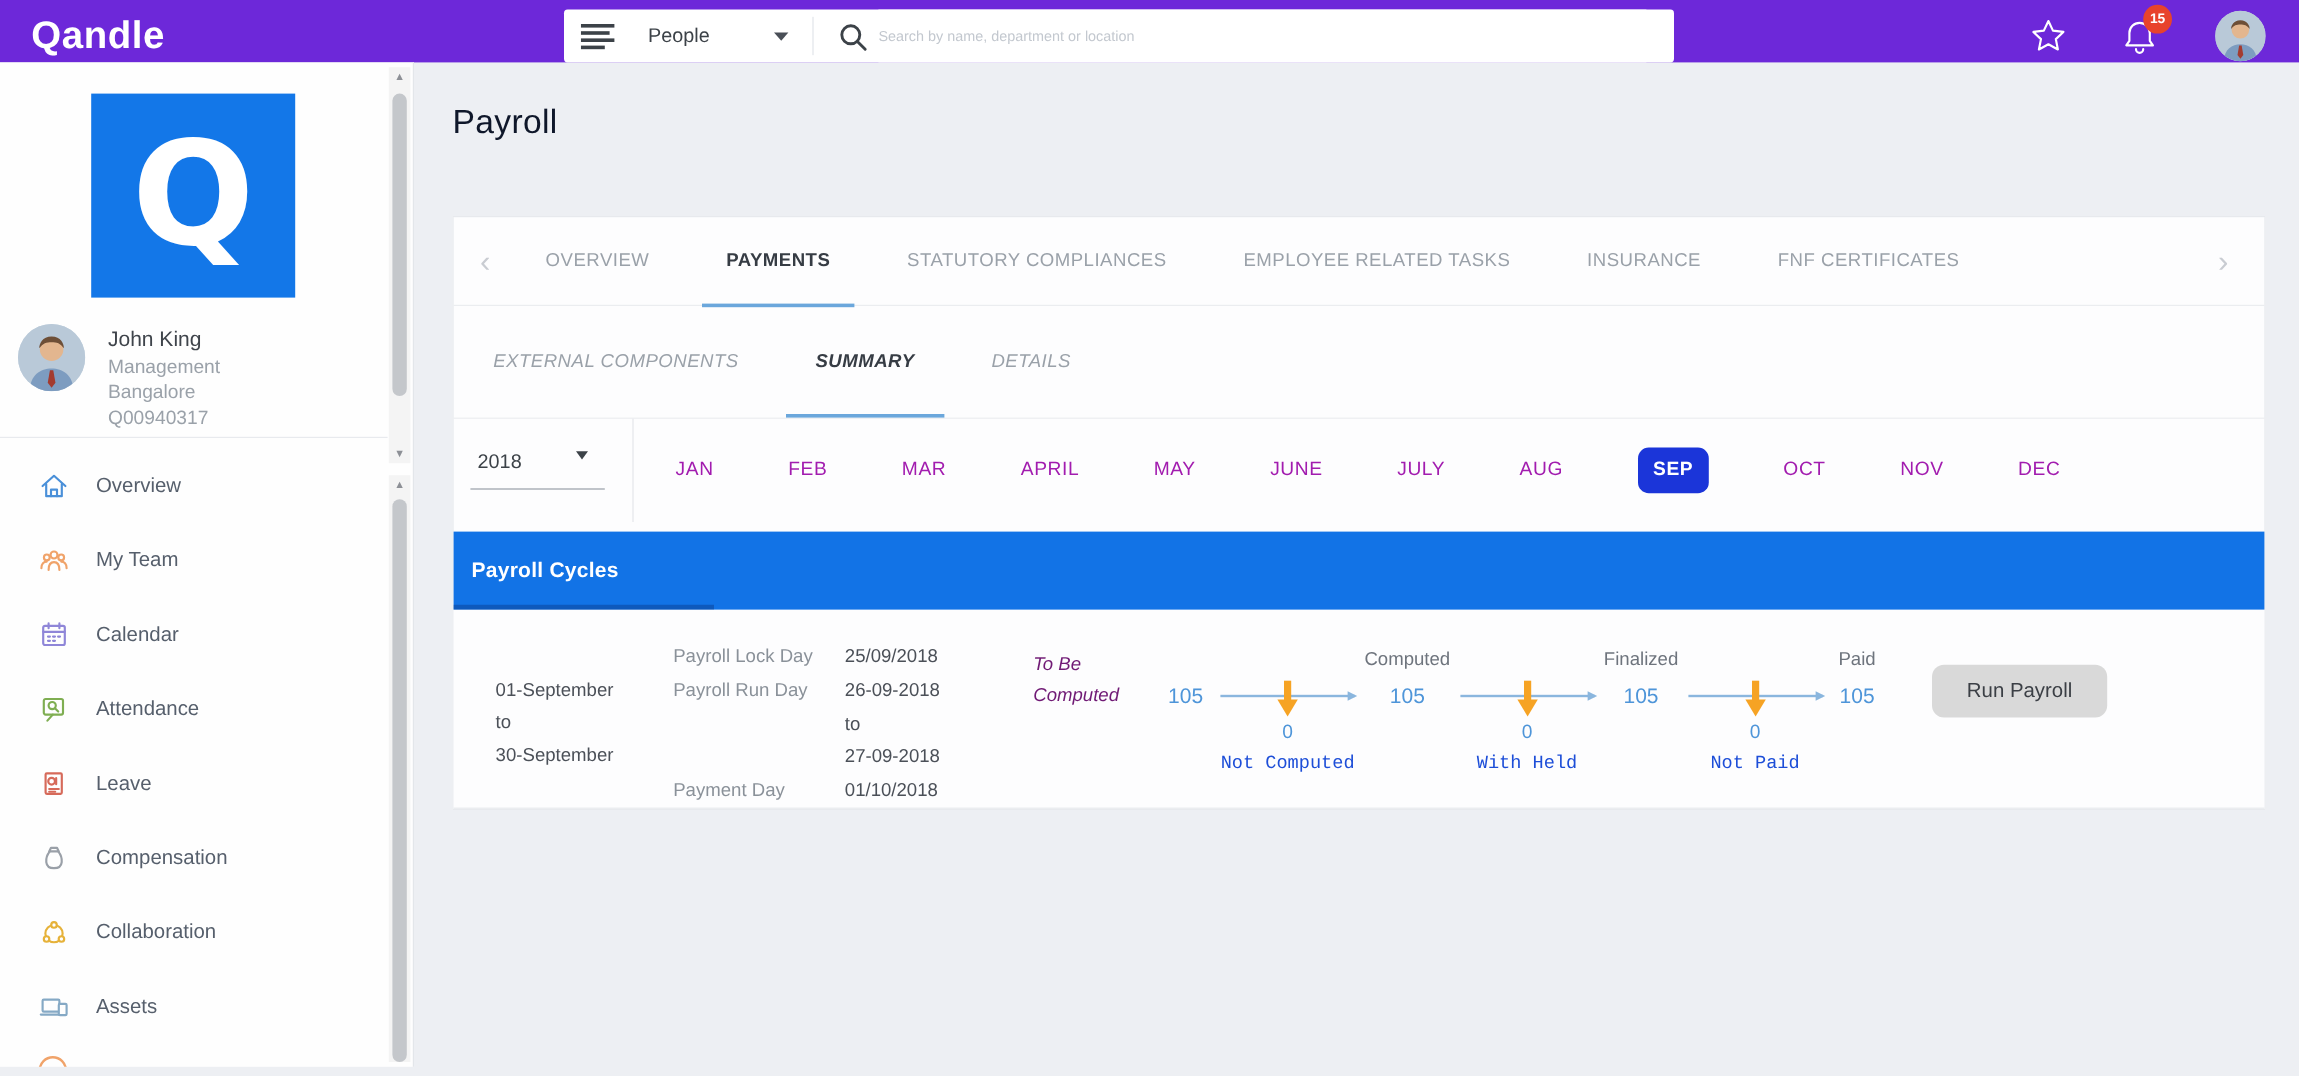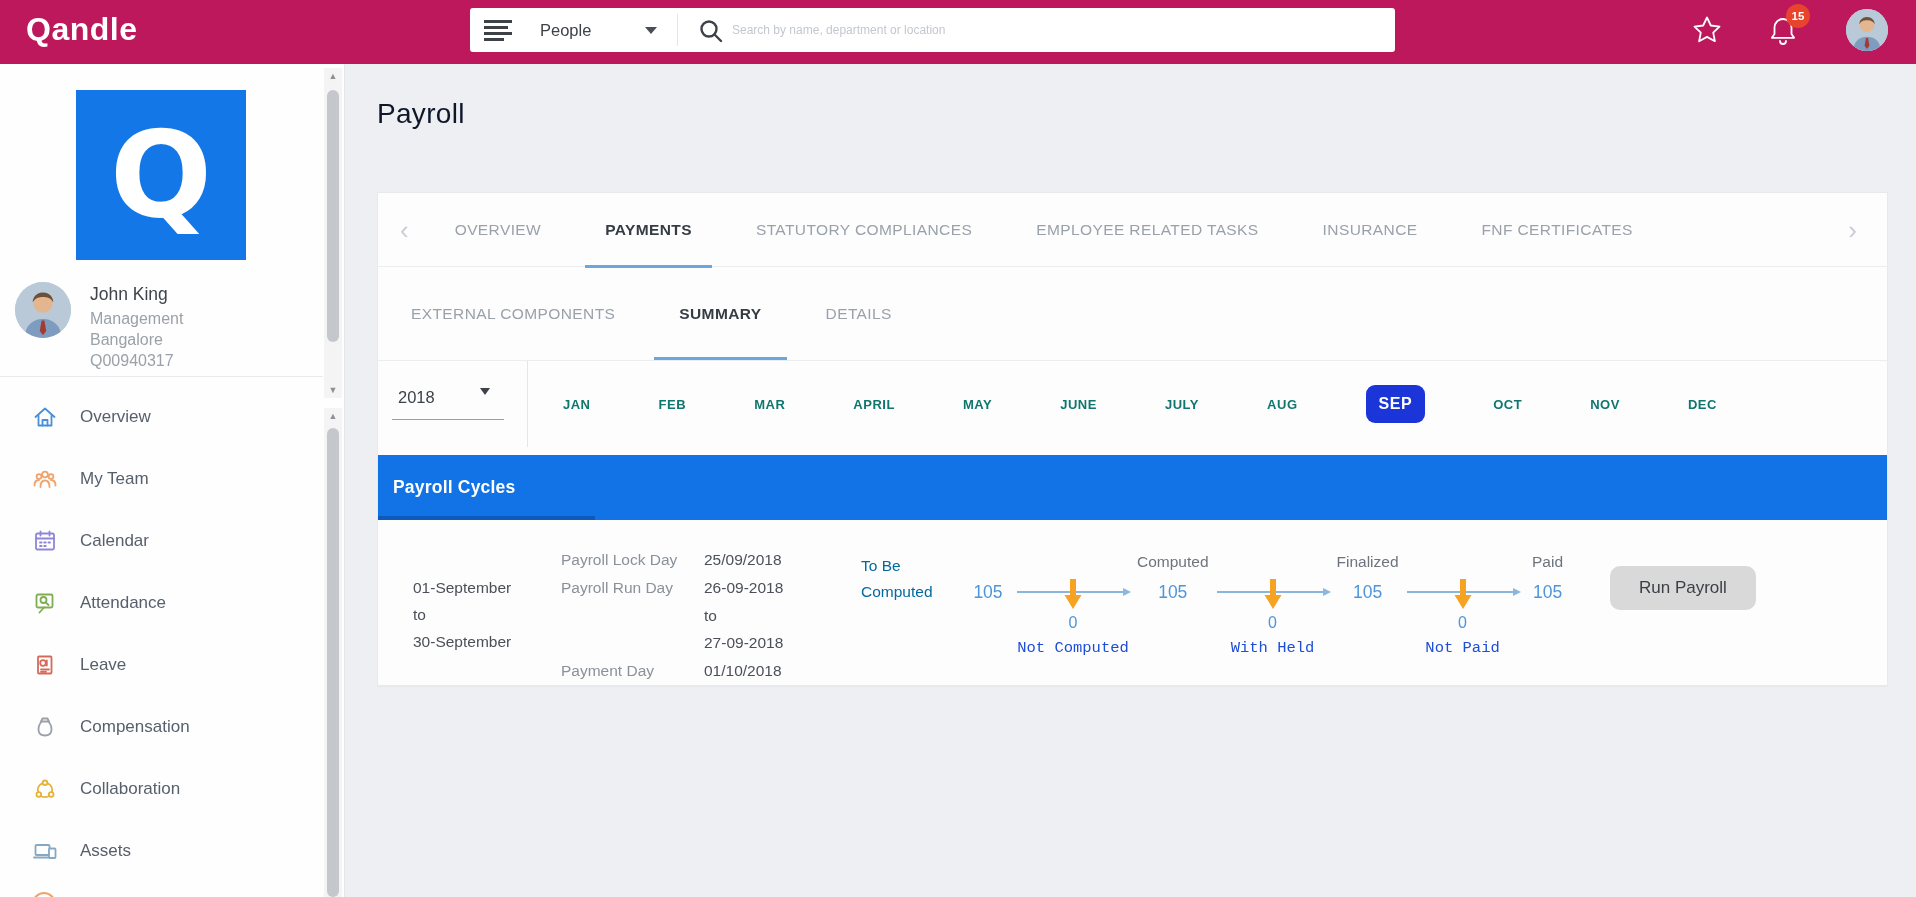--- a/index.html
+++ b/index.html
@@ -1,20 +1,20 @@
 <!DOCTYPE html>
 <html><head>
 <meta charset="utf-8">
 <style>
   * { margin:0; padding:0; box-sizing:border-box; }
   html,body { width:1916px; height:897px; overflow:hidden;
     font-family:"Liberation Sans","DejaVu Sans",sans-serif; background:#edeff3; }
 
   
-  .topbar { position:relative; height:64px; background:#be185d; }
+  .topbar { position:relative; height:52px; background:#6d28d9; }
   .brand { position:absolute; left:26px; top:11px; font-size:32px; font-weight:bold;
     color:#fff; letter-spacing:.5px; }
   .searchbox { position:absolute; left:470px; top:8px; width:925px; height:44px;
     background:#fff; border-radius:3px; display:flex; align-items:center; }
   .ham { position:absolute; left:14px; top:12px; }
   .module { position:absolute; left:70px; top:0; height:44px; display:flex; align-items:center;
     font-size:16.5px; color:#3c4248; cursor:pointer; }
   .caret { position:absolute; left:175px; top:19px; width:0; height:0;
     border-left:6px solid transparent; border-right:6px solid transparent; border-top:7px solid #4a4f57; }
   .vdiv { position:absolute; left:207px; top:6px; width:1px; height:32px; background:#e2e5e9; }
@@ -76,38 +76,38 @@
     border-bottom:1px solid #ebedf0; }
   .chev { color:#c9ccd2; font-size:26px; line-height:26px; cursor:pointer; user-select:none; }
   .chev-l { margin-right:46px; }
   .chev-r { margin-left:auto; }
   .tab { position:relative; height:74px; display:flex; align-items:center; margin-right:64px;
     font-size:15.5px; letter-spacing:.4px; color:#9aa1a9; cursor:pointer; white-space:nowrap; }
   .tab.active { color:#363c44; font-weight:bold; }
   .tab.active::after { content:''; position:absolute; left:-20px; right:-20px; bottom:-1px;
     height:3px; background:#6ba7dc; }
 
-  .subtabrow { height:93px; display:flex; align-items:center; padding-left:33px; }
+  .subtabrow { height:93px; display:flex; align-items:center; padding-left:33px;font-style:italic; }
   .subtab { position:relative; height:93px; display:flex; align-items:center; margin-right:64px;
     font-size:15.5px; letter-spacing:.4px; color:#9aa1a9; cursor:pointer; }
   .subtab.active { color:#363c44; font-weight:bold; }
   .subtab.active::after { content:''; position:absolute; left:-25px; right:-25px; bottom:0;
     height:3px; background:#6ba7dc; }
 
   .monthrow { height:87px; display:flex; border-top:1px solid #ebedf0; }
   .yearbox { width:150px; border-right:1px solid #e4e7ea; display:flex; align-items:center;
     padding-left:14px; }
   .year-select { width:112px; display:flex; justify-content:space-between;
     border-bottom:1px solid #98a0a8; padding:0 14px 12px 6px; cursor:pointer; }
   .year-select .yr { font-size:16.5px; color:#3c4248; }
   .ycaret { width:0; height:0; border-left:5.5px solid transparent; border-right:5.5px solid transparent;
     border-top:7px solid #3c4248; }
   .months { flex:1; display:flex; align-items:center; justify-content:space-between;
     margin-left:35px; margin-right:170px; }
-  .month { font-size:13px; letter-spacing:.5px; color:#0f766e; cursor:pointer;font-weight:bold; }
+  .month { font-size:16px; letter-spacing:.5px; color:#a21caf; cursor:pointer; }
   .month.selected { background:#1b35d9; color:#fff; font-weight:bold; padding:10px 13px;
     border-radius:9px; font-size:16px; }
   .monthgap { height:8px; }
 
   .sectionbar { position:relative; height:65px; background:#1273e6; display:flex; align-items:center;
     padding-left:15px; }
   .sectionbar::after { content:''; position:absolute; left:0; bottom:0; width:217px; height:4px;
     background:rgba(8,40,110,.35); }
   .section-title { color:#fff; font-size:17.5px; font-weight:bold; letter-spacing:.2px; }
 
@@ -118,21 +118,21 @@
 
   .tbl-row { height:166px; display:grid; grid-template-columns:148px 300px 1fr 305px;
     padding-left:35px; border-bottom:1px solid #e7e9ed; background:#fdfdfe; }
   .cell-cycle { padding-top:54px; font-size:15.5px; color:#4b5058; line-height:27px; }
   .cell-dates { padding-top:26px; display:grid; grid-template-columns:143px 1fr;
     font-size:15.5px; line-height:27px; }
   .d-label { color:#8a9199; }
   .d-value { color:#4b5058; }
 
   .flow { display:flex; align-items:flex-start; margin-top:33px; }
-  .flow-start { width:106px; color:#0369a1; font-size:15.5px; line-height:26px; }
+  .flow-start { width:106px; color:#701a75; font-size:15.5px; line-height:26px;font-style:italic; }
   .fnode { display:flex; flex-direction:column; align-items:center; min-width:42px; }
   .fnode .nl { height:26px; font-size:15.5px; color:#6e747d; white-space:nowrap; }
   .fnode .nv { height:26px; display:flex; align-items:center; color:#4e95d9; font-size:17.5px; }
   .fconn { width:128px; display:flex; flex-direction:column; align-items:center; position:relative; }
   .fconn .sp { height:26px; }
   .fconn .ln { height:26px; width:100%; display:flex; align-items:center; padding:0 8px; }
   .fline { flex:1; height:0; border-top:2px solid #8ab6de; position:relative; }
   .fline::after { content:''; position:absolute; right:-2px; top:-5px;
     border-left:8px solid #8ab6de; border-top:4px solid transparent; border-bottom:4px solid transparent; }
   .oa { position:absolute; top:26px; left:50%; transform:translateX(-50%); }

